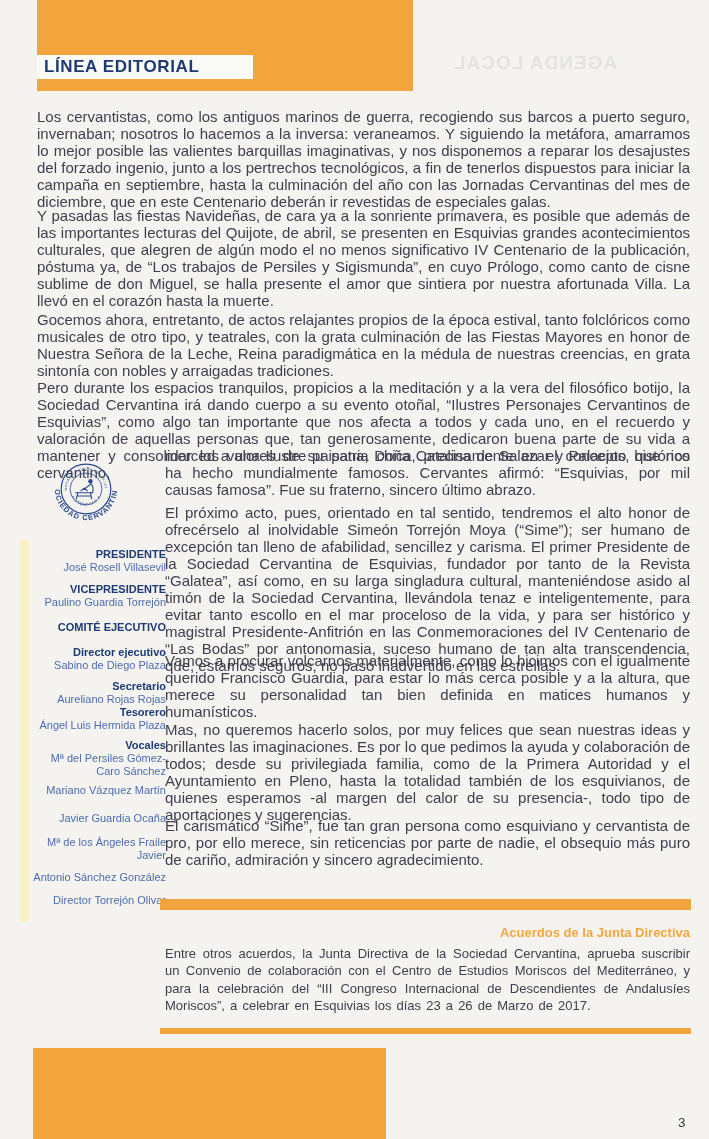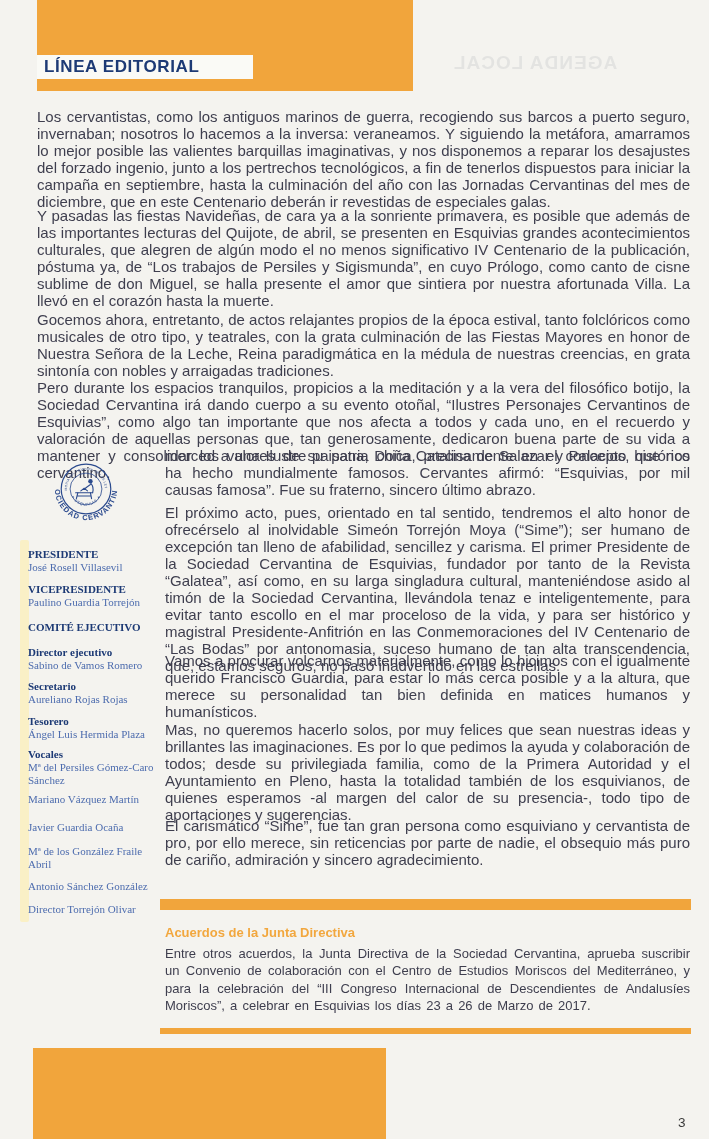--- a/index.html
+++ b/index.html
@@ -24,29 +24,29 @@
     color:#3e3e4e; hyphens:auto;
   }
   .wide   { left:37px;  width:653px; }
   .narrow { left:165px; width:525px; }
   .seal { position:absolute; left:49px; top:452px; width:74px; height:74px; }
   .cream-bar {
     position:absolute; left:20px; top:540px; width:9px; height:382px;
     background:#faf0c6; border-radius:2px;
   }
   .committee {
-    position:absolute; left:28px; top:548px; width:138px; text-align:left;font-family:Liberation Serif, serif;
+    position:absolute; left:28px; top:548px; width:138px; text-align:right;
   }
   .cgroup .role { font-size:11px; font-weight:bold; color:#1d3a75; line-height:13px; }
   .cgroup .name { font-size:11px; color:#4d6cae; line-height:13px; }
   .bar { position:absolute; left:160px; width:531px; background:#f1a53c; }
   .bar-top { top:899px; height:11px; }
   .bar-bottom { top:1028px; height:6px; }
   .acuerdos-heading {
-    position:absolute; left:165px; top:925px; width:525px; text-align:left;
+    position:absolute; left:165px; top:925px; width:525px; text-align:right;
     font-size:13px; font-weight:bold; color:#f2a73e;
   }
   .acuerdos-text {
     position:absolute; left:165px; top:945px; width:525px; text-align:justify;
     font-size:13px; line-height:17.3px; word-spacing:1.5px; color:#3e3e4e;
   }
   .bottom-rect { position:absolute; left:33px; top:1048px; width:353px; height:91px; background:#f1a53c; }
   .page-num { position:absolute; left:678px; top:1115px; font-size:13.5px; color:#3a3a3a; }
 </style>
 </head>
@@ -108,42 +108,42 @@
     </div>
     <div class="cgroup" style="margin-bottom:12px">
       <div class="role">VICEPRESIDENTE</div>
       <div class="name">Paulino Guardia Torrejón</div>
     </div>
     <div class="cgroup" style="margin-bottom:12px">
       <div class="role">COMITÉ EJECUTIVO</div>
     </div>
     <div class="cgroup" style="margin-bottom:8px">
       <div class="role">Director ejecutivo</div>
-      <div class="name">Sabino de Vamos Romero</div>
+      <div class="name">Sabino de Diego Plaza</div>
     </div>
-    <div class="cgroup" style="margin-bottom:9px">
+    <div class="cgroup" style="">
       <div class="role">Secretario</div>
       <div class="name">Aureliano Rojas Rojas</div>
     </div>
     <div class="cgroup" style="margin-bottom:7px">
       <div class="role">Tesorero</div>
       <div class="name">Ángel Luis Hermida Plaza</div>
     </div>
     <div class="cgroup" style="margin-bottom:6px">
       <div class="role">Vocales</div>
       <div class="name">Mª del Persiles Gómez-Caro Sánchez</div>
     </div>
     <div class="cgroup" style="margin-bottom:15px">
       <div class="name">Mariano Vázquez Martín</div>
     </div>
     <div class="cgroup" style="margin-bottom:11px">
       <div class="name">Javier Guardia Ocaña</div>
     </div>
     <div class="cgroup" style="margin-bottom:9px">
-      <div class="name">Mª de los González Fraile Abril</div>
+      <div class="name">Mª de los Ángeles Fraile Javier</div>
     </div>
     <div class="cgroup" style="margin-bottom:10px">
       <div class="name">Antonio Sánchez González</div>
     </div>
     <div class="cgroup">
       <div class="name">Director Torrejón Olivar</div>
     </div>
   </div>
 
   <div class="bar bar-top"></div>

